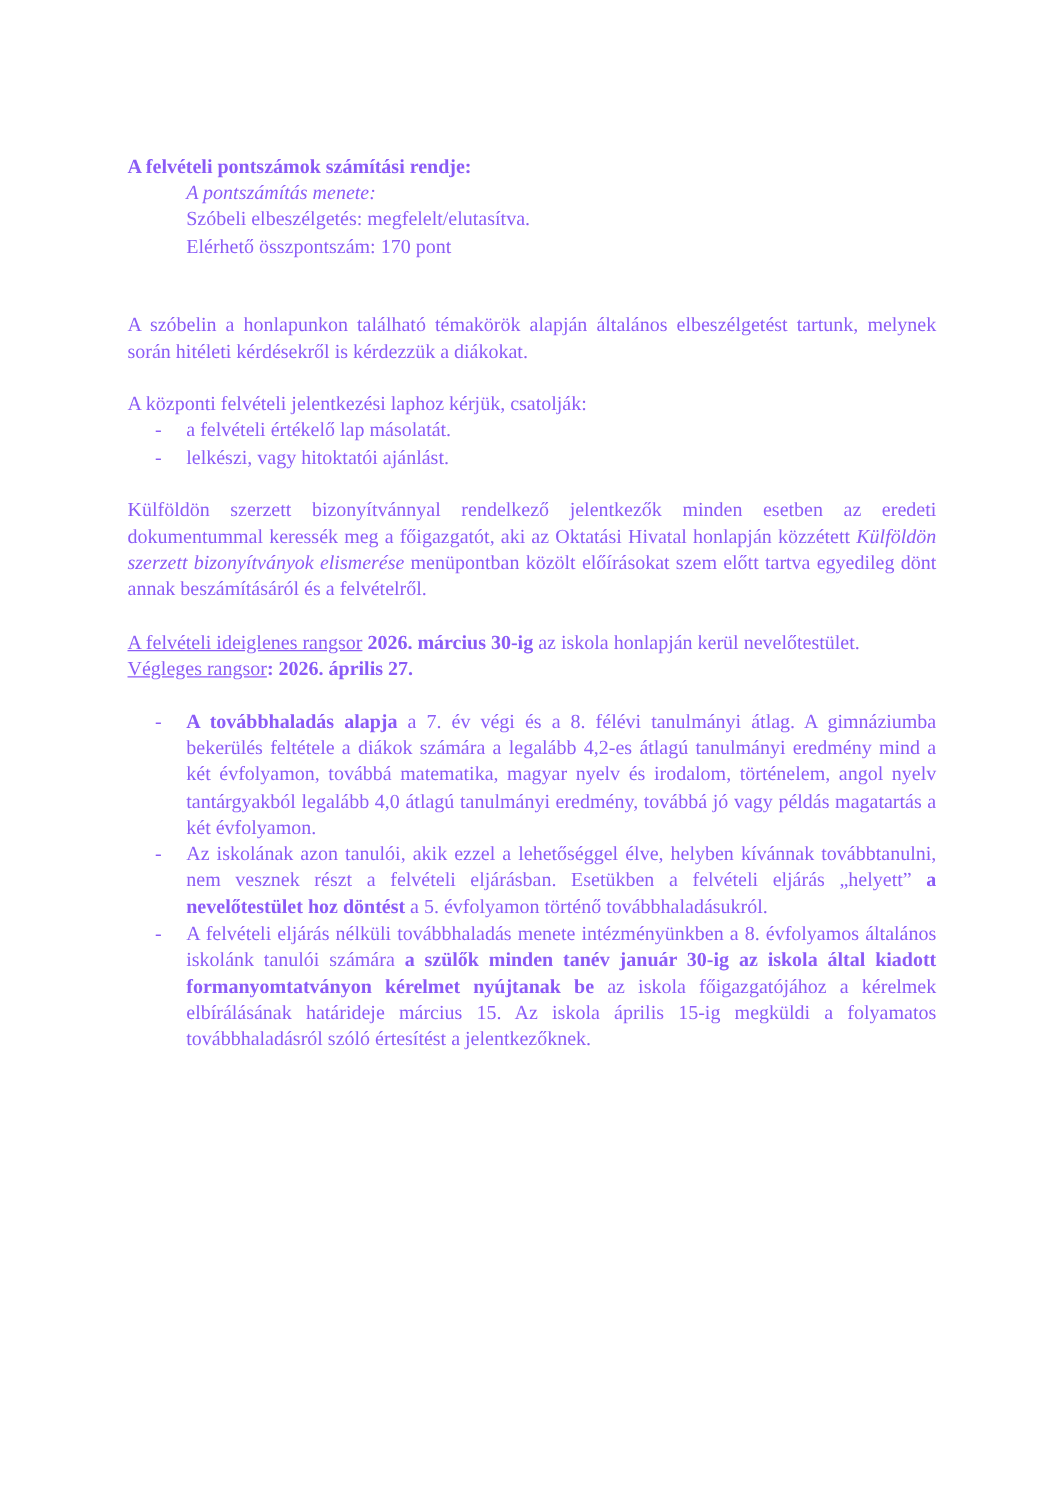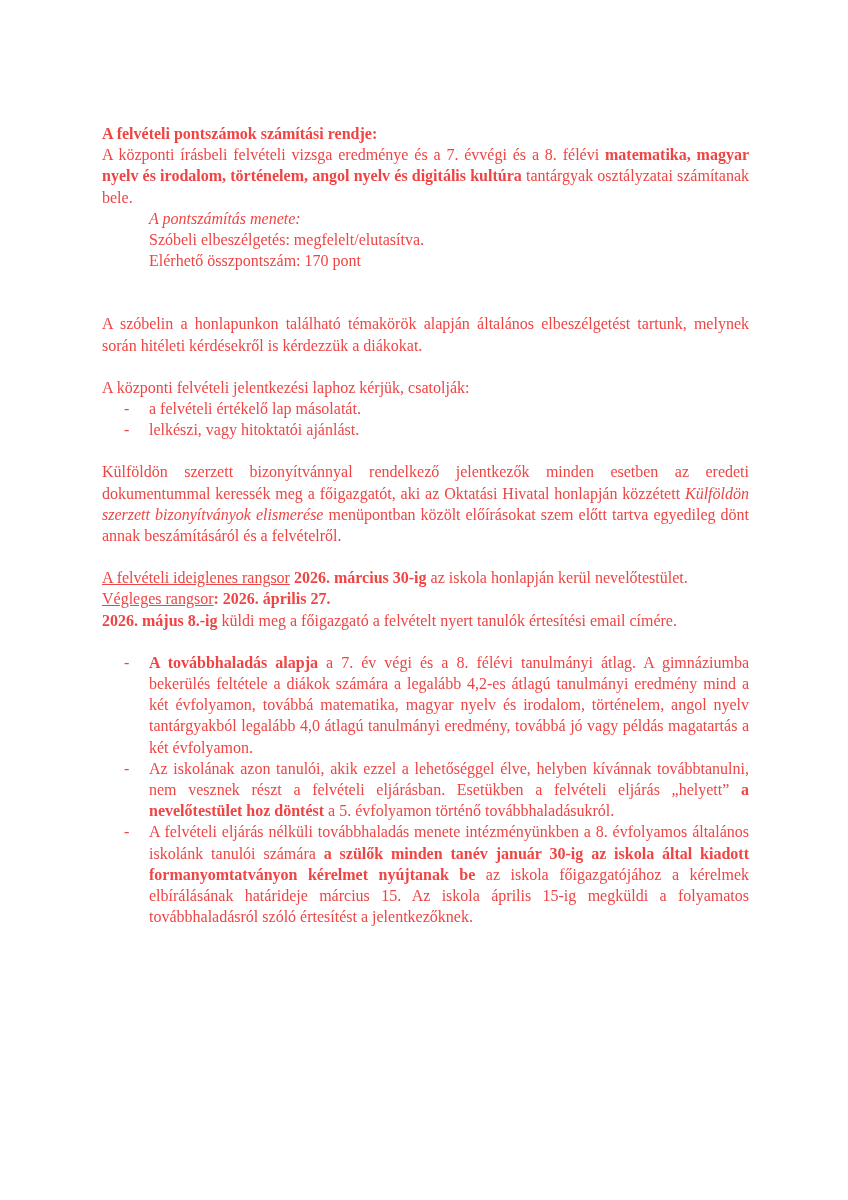--- a/index.html
+++ b/index.html
@@ -1,38 +1,37 @@
 <!DOCTYPE html>
 <html><head>
 <meta charset="utf-8">
 <style>
   html, body { margin: 0; padding: 0; background: #ffffff; }
   body { width: 848px; height: 1200px; position: relative; overflow: hidden; }
   .page {
     position: absolute; left: 102px; top: 123px; width: 647px;
     font-family: "Liberation Serif", "DejaVu Serif", serif;
-    font-size: 16px; line-height: 21.2px; color: #ef4444;
+    font-size: 16px; line-height: 21.2px; color: #8b5cf6;
   }
   p { margin: 0; text-align: justify; }
   .heading { font-weight: bold; }
   .indent { padding-left: 47px; }
   .gap { height: 21px; }
   .bullet { position: relative; padding-left: 47px; text-align: justify; }
   .bullet .dash { position: absolute; left: 22px; top: 0; }
   .u { text-decoration: underline; }
   b { font-weight: bold; }
   i { font-style: italic; }
 </style>
 </head>
 <body>
 
 <div class="page">
 
   <p class="heading">A felvételi pontszámok számítási rendje:</p>
-  <p><span>A központi írásbeli felvételi vizsga eredménye és a 7. évvégi és a 8. félévi </span><b>matematika, magyar nyelv és irodalom, történelem, angol nyelv és digitális kultúra</b><span> tantárgyak osztályzatai számítanak bele.</span></p>
   <p class="indent"><i>A pontszámítás menete:</i></p>
   <p class="indent">Szóbeli elbeszélgetés: megfelelt/elutasítva.</p>
   <p class="indent">Elérhető összpontszám: 170 pont</p>
 
   <div class="gap"></div>
   <div class="gap"></div>
 
   <p>A szóbelin a honlapunkon található témakörök alapján általános elbeszélgetést tartunk, melynek során hitéleti kérdésekről is kérdezzük a diákokat.</p>
 
   <div class="gap"></div>
@@ -42,21 +41,20 @@
   <div class="bullet"><span class="dash">-</span><span>lelkészi, vagy hitoktatói ajánlást.</span></div>
 
   <div class="gap"></div>
 
   <p><span>Külföldön szerzett bizonyítvánnyal rendelkező jelentkezők minden esetben az eredeti dokumentummal keressék meg a főigazgatót, aki az Oktatási Hivatal honlapján közzétett </span><i>Külföldön szerzett bizonyítványok elismerése</i><span> menüpontban közölt előírásokat szem előtt tartva egyedileg dönt annak beszámításáról és a felvételről.</span></p>
 
   <div class="gap"></div>
 
   <p><span class="u">A felvételi ideiglenes rangsor</span><b> 2026. március 30-ig</b><span> az iskola honlapján kerül nevelőtestület.</span></p>
   <p><span class="u">Végleges rangsor</span><b>: 2026. április 27.</b></p>
-  <p><b>2026. május 8.-ig</b><span> küldi meg a főigazgató a felvételt nyert tanulók értesítési email címére.</span></p>
 
   <div class="gap"></div>
 
   <div class="bullet"><span class="dash">-</span><b>A továbbhaladás alapja</b><span> a 7. év végi és a 8. félévi tanulmányi átlag. A gimnáziumba bekerülés feltétele a diákok számára a legalább 4,2-es átlagú tanulmányi eredmény mind a két évfolyamon, továbbá matematika, magyar nyelv és irodalom, történelem, angol nyelv tantárgyakból legalább 4,0 átlagú tanulmányi eredmény, továbbá jó vagy példás magatartás a két évfolyamon.</span></div>
   <div class="bullet"><span class="dash">-</span><span>Az iskolának azon tanulói, akik ezzel a lehetőséggel élve, helyben kívánnak továbbtanulni, nem vesznek részt a felvételi eljárásban. Esetükben a felvételi eljárás „helyett”</span><b> a nevelőtestület hoz döntést</b><span> a 5. évfolyamon történő továbbhaladásukról.</span></div>
   <div class="bullet"><span class="dash">-</span><span>A felvételi eljárás nélküli továbbhaladás menete intézményünkben a 8. évfolyamos általános iskolánk tanulói számára </span><b>a szülők minden tanév január 30-ig az iskola által kiadott formanyomtatványon kérelmet nyújtanak be</b><span> az iskola főigazgatójához a kérelmek elbírálásának határideje március 15. Az iskola április 15-ig megküldi a folyamatos továbbhaladásról szóló értesítést a jelentkezőknek.</span></div>
 
 </div>
 
 </body></html>

